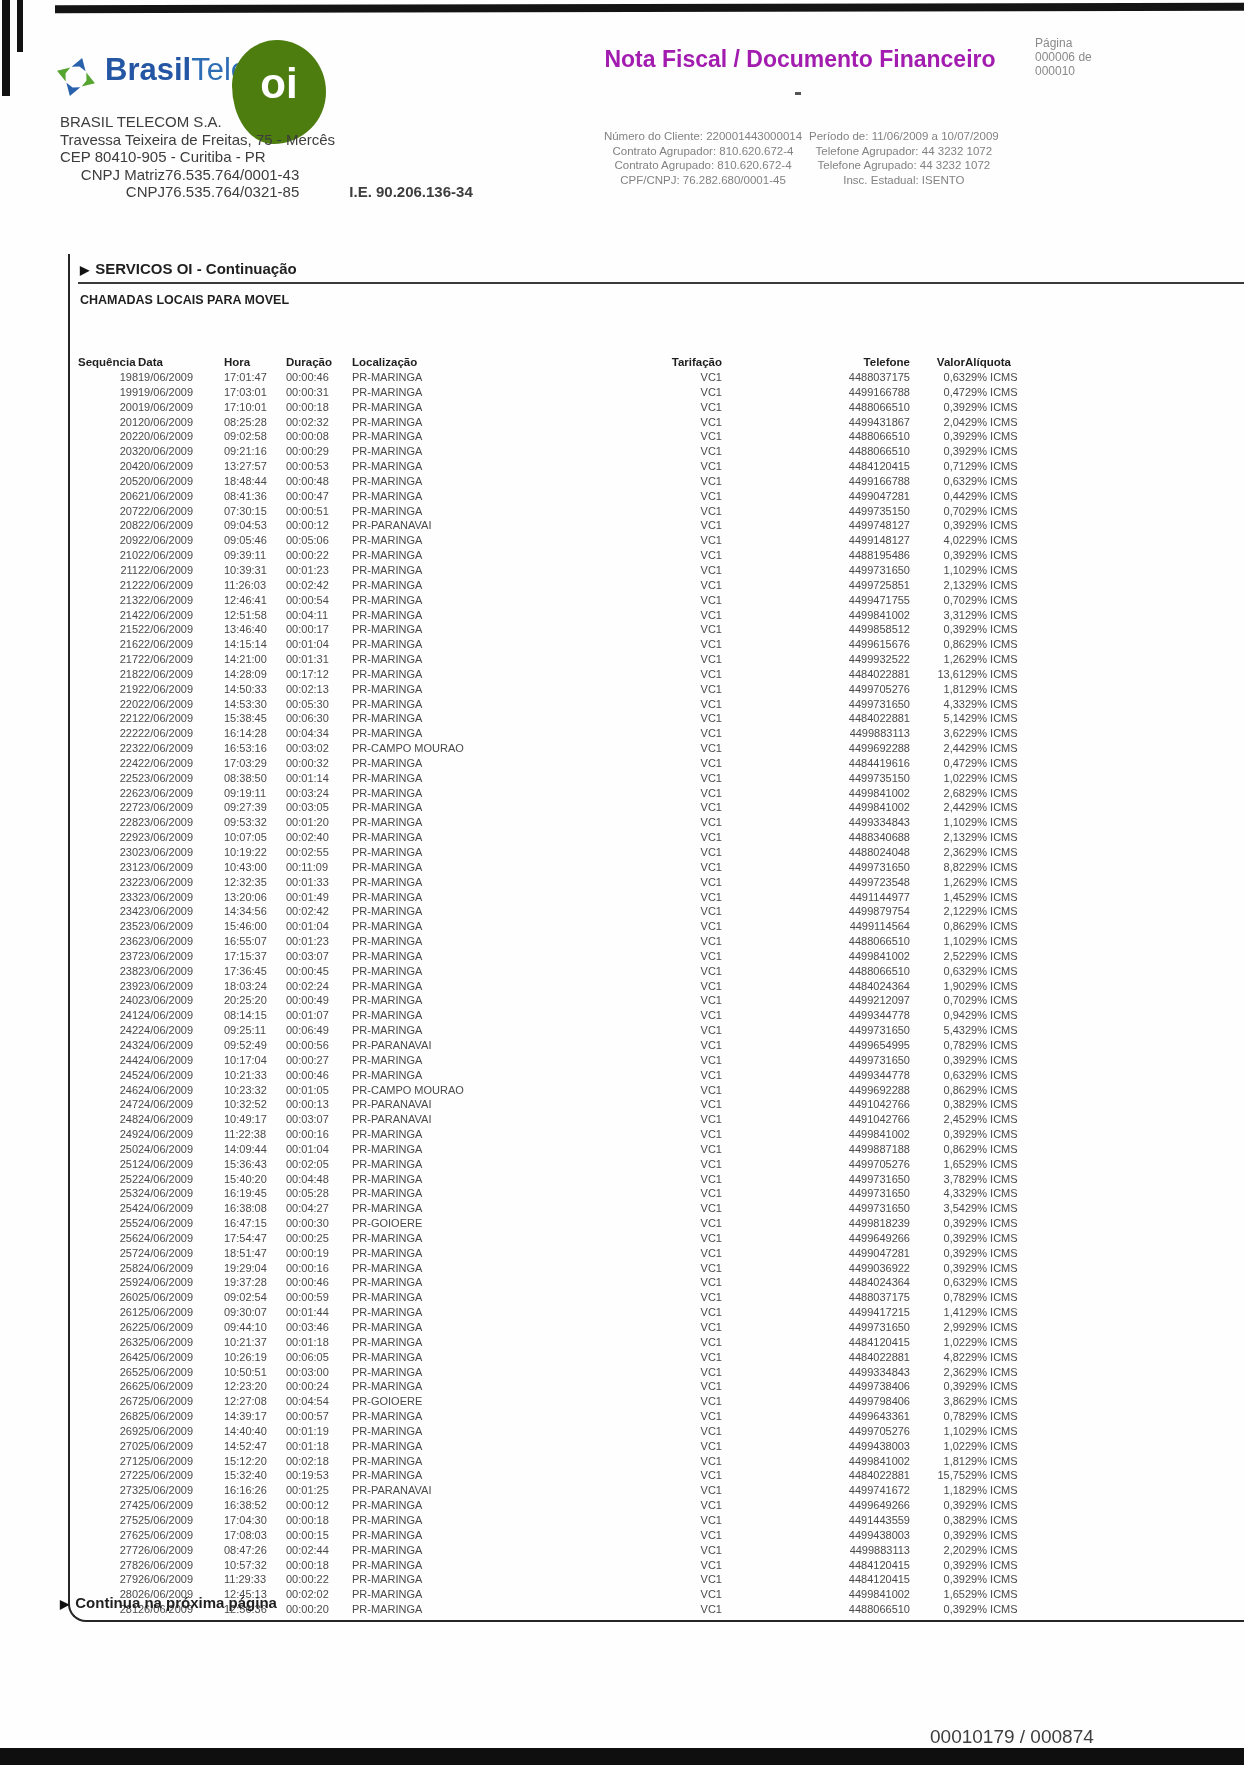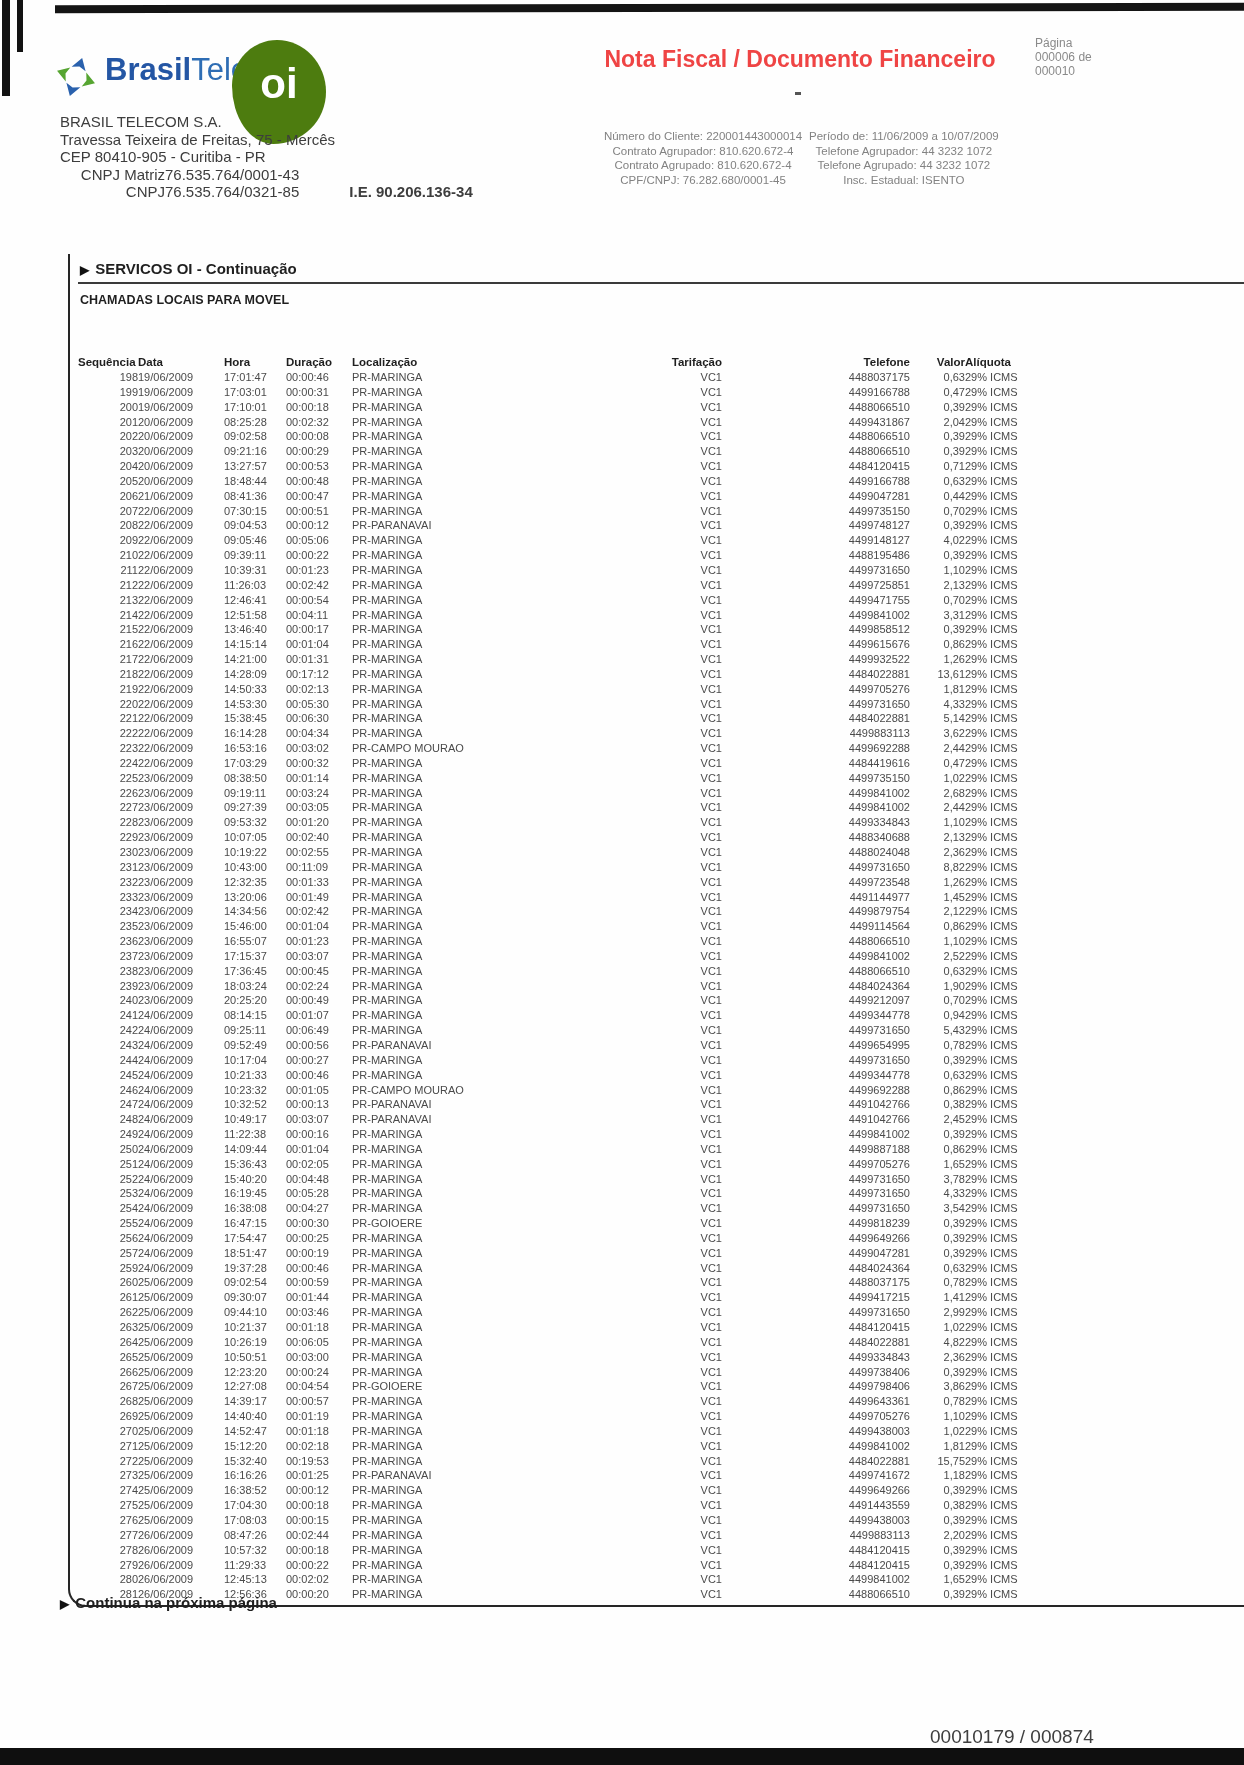--- a/index.html
+++ b/index.html
@@ -25,21 +25,21 @@
     border-radius:48% 52% 56% 44% / 44% 50% 50% 56%;
     display:flex;align-items:center;justify-content:center;
   }
   .oi-text{color:#ffffff;font-weight:bold;font-size:42px;line-height:1;margin-bottom:16px;}
   
   .company{position:absolute;left:60px;top:113px;font-size:15px;line-height:17.6px;color:#3d3d3d;}
   .cnpj-line .lbl{display:inline-block;width:105px;text-align:right;}
   .cnpj-line .ie{margin-left:50px;font-weight:bold;}
   
   .doc-title{position:absolute;left:560px;top:46px;width:480px;text-align:center;
-    font-size:23px;font-weight:bold;color:#ef4444;}
+    font-size:23px;font-weight:bold;color:#a21caf;}
   .title-dot{position:absolute;left:795px;top:92px;width:6px;height:3px;background:#555;}
   .pagina{position:absolute;left:1035px;top:36px;font-size:12px;line-height:14px;color:#8a8a8a;}
   
   .client-info{position:absolute;left:597px;top:129px;display:flex;font-size:11.5px;line-height:14.6px;color:#828282;text-align:center;}
   .ci-col1{width:212px;}
   .ci-col2{width:auto;}
   
   .section-box{
     position:absolute;left:68px;top:254px;width:1174px;
     border-left:2.5px solid #262626;border-bottom:2.5px solid #262626;
@@ -807,20 +807,31 @@
           <td class="c1">24/06/2009</td>
           <td class="c2">18:51:47</td>
           <td class="c3">00:00:19</td>
           <td class="c4">PR-MARINGA</td>
           <td class="c5">VC1</td>
           <td class="c6">4499047281</td>
           <td class="c7">0,39</td>
           <td class="c8">29% ICMS</td>
         </tr>
         <tr>
+          <td class="c0">258</td>
+          <td class="c1">24/06/2009</td>
+          <td class="c2">19:29:04</td>
+          <td class="c3">00:00:16</td>
+          <td class="c4">PR-MARINGA</td>
+          <td class="c5">VC1</td>
+          <td class="c6">4499036922</td>
+          <td class="c7">0,39</td>
+          <td class="c8">29% ICMS</td>
+        </tr>
+        <tr>
           <td class="c0">259</td>
           <td class="c1">24/06/2009</td>
           <td class="c2">19:37:28</td>
           <td class="c3">00:00:46</td>
           <td class="c4">PR-MARINGA</td>
           <td class="c5">VC1</td>
           <td class="c6">4484024364</td>
           <td class="c7">0,63</td>
           <td class="c8">29% ICMS</td>
         </tr>

